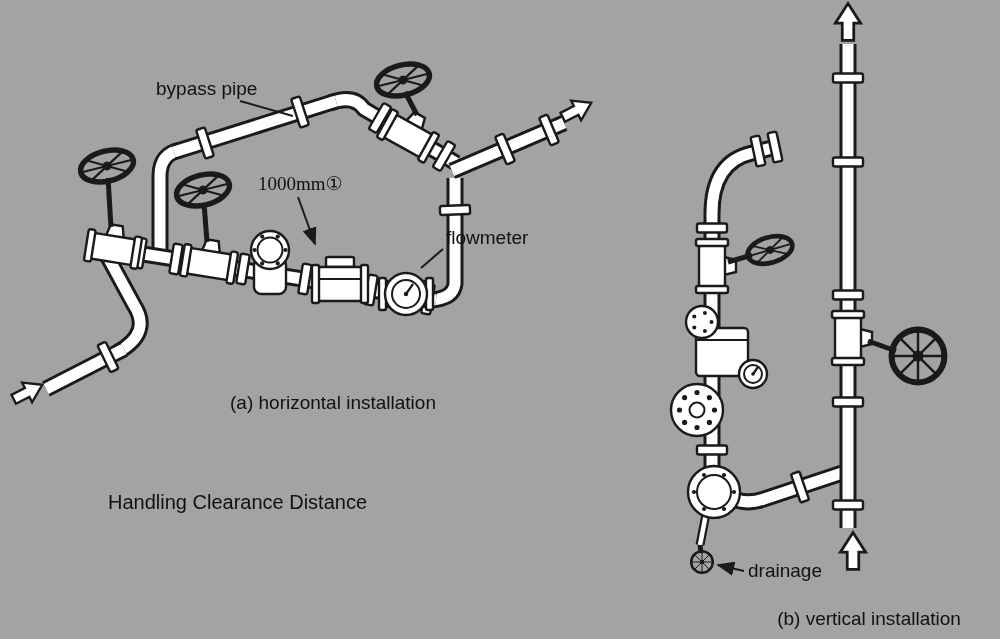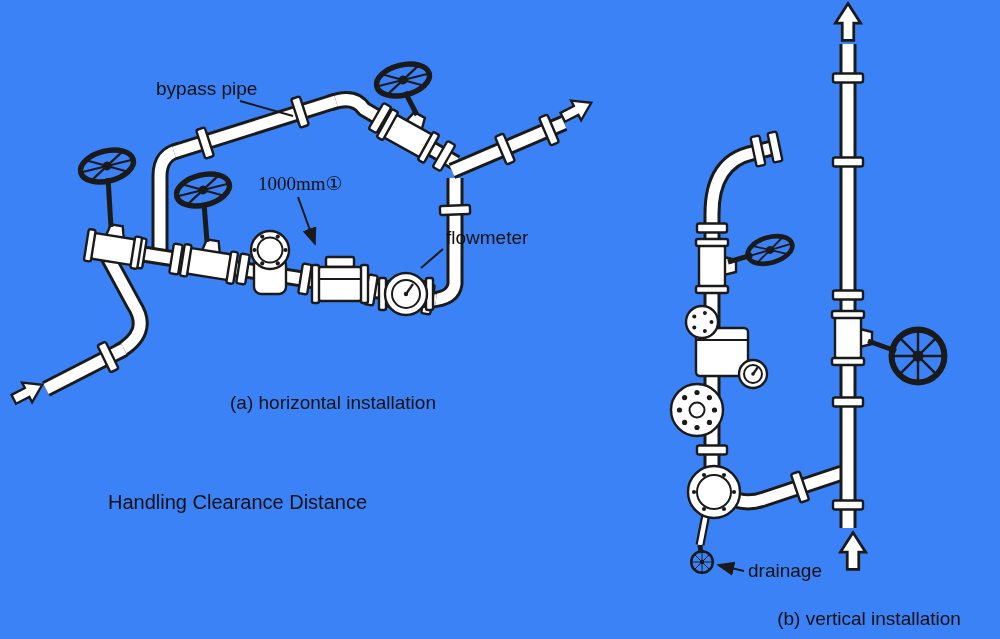--- a/index.html
+++ b/index.html
@@ -1,16 +1,16 @@
 <!DOCTYPE html>
 <html><head>
 <meta charset="utf-8">
 <style>
   html,body{margin:0;padding:0;background:#fff;}
-  .stage{position:relative;width:1000px;height:639px;background:#3b82f6;overflow:hidden;
+  .stage{position:relative;width:1000px;height:639px;background:#a3a3a3;overflow:hidden;
          font-family:"Liberation Sans",sans-serif;}
   svg{display:block}
   
   .pO{stroke:#1a1a1a;stroke-width:17;fill:none;stroke-linejoin:round}
   .pI{stroke:#ffffff;stroke-width:11;fill:none;stroke-linejoin:round}
   .pOt{stroke:#1a1a1a;stroke-width:9;fill:none}
   .pIt{stroke:#ffffff;stroke-width:4.5;fill:none}
   .wfill{fill:#ffffff;stroke:#1a1a1a;stroke-width:2.4}
   .tl{fill:none;stroke:#1a1a1a;stroke-width:2}
   .rim{fill:none;stroke:#1a1a1a;stroke-width:5.5}

